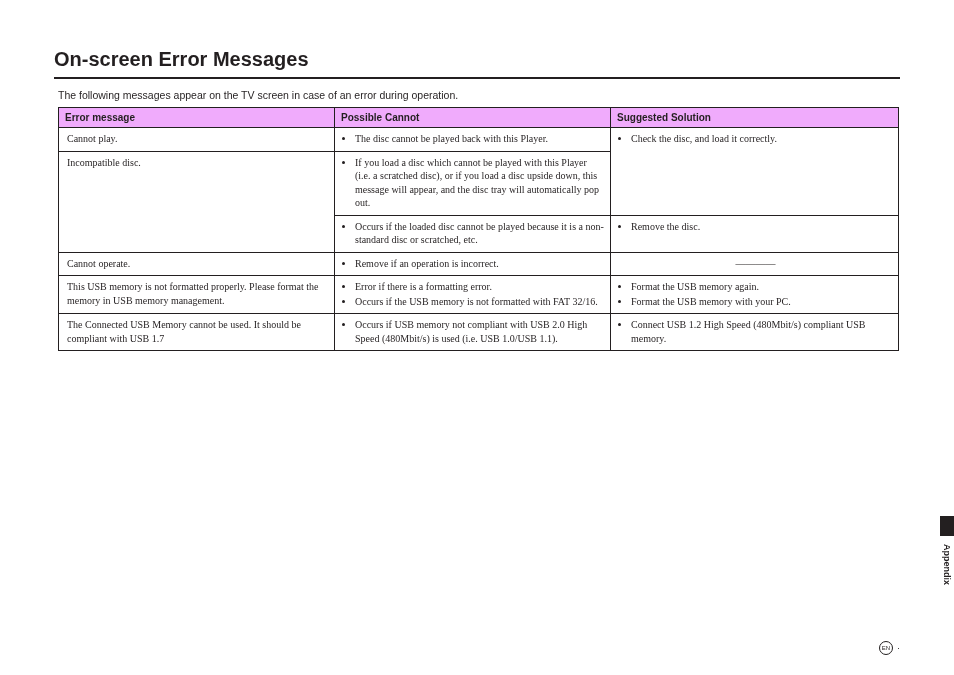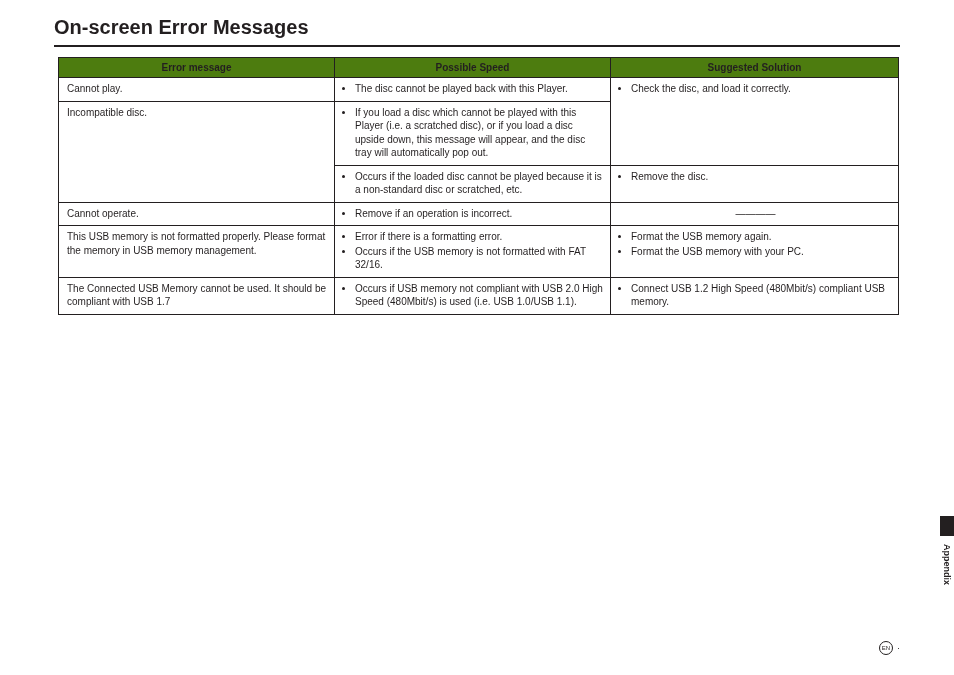--- a/index.html
+++ b/index.html
@@ -6,21 +6,21 @@
     margin: 0;
     padding: 0;
     background: #fff;
     font-family: Arial, Helvetica, sans-serif;
     color: #231f20;
     width: 954px;
     height: 675px;
     position: relative;
   }
   .page {
-    padding: 16px 54px 0 54px;
+    padding: 48px 54px 0 54px;
     box-sizing: border-box;
     width: 954px;
   }
   h1.title {
     font-family: Arial, Helvetica, sans-serif;
     font-weight: 700;
     font-size: 20px;
     margin: 0 0 6px 0;
     letter-spacing: 0;
   }
@@ -34,32 +34,33 @@
     margin: 0 0 6px 4px;
   }
   table.err {
     border-collapse: collapse;
     table-layout: fixed;
     width: 840px;
     font-size: 10px;
     margin-left: 4px;
   }
   table.err th {
-    background: #4d7c0f;
+    background: #f0abfc;
     border: 1px solid #231f20;
     font-weight: 700;
     font-size: 10px;
     padding: 4px 6px;
-    text-align: center;
+    text-align: left;
   }
   table.err td {
     border: 1px solid #231f20;
     padding: 4px 6px 4px 8px;
     vertical-align: top;
     line-height: 1.35;
+    font-family: Liberation Serif, serif;
   }
   table.err ul {
     margin: 0;
     padding: 0 0 0 12px;
     list-style: disc;
   }
   table.err li {
     padding: 0 0 1px 0;
   }
   .sol-center {
@@ -110,31 +111,32 @@
     font-weight: 400;
     line-height: 1;
   }
 </style>
 </head>
 <body>
 
 <div class="page">
   <h1 class="title">On-screen Error Messages</h1>
   <hr class="title-rule">
+  <p class="intro">The following messages appear on the TV screen in case of an error during operation.</p>
 
   <table class="err">
     <colgroup>
       <col style="width:276px">
       <col style="width:276px">
       <col style="width:288px">
     </colgroup>
     <thead>
       <tr>
         <th>Error message</th>
-        <th>Possible Speed</th>
+        <th>Possible Cannot</th>
         <th>Suggested Solution</th>
       </tr>
     </thead>
     <tbody>
 
       <tr>
         <td>Cannot play.</td>
         <td>
           <ul>
               <li>The disc cannot be played back with this Player.</li>

